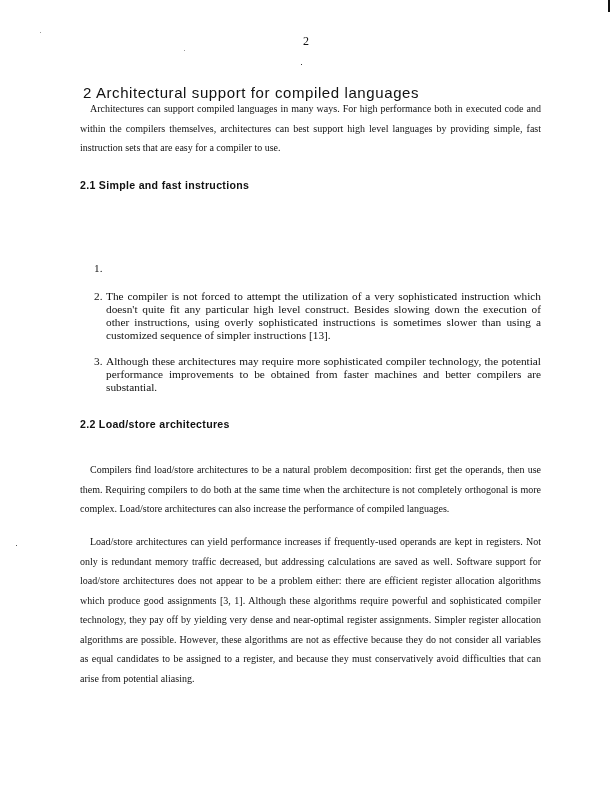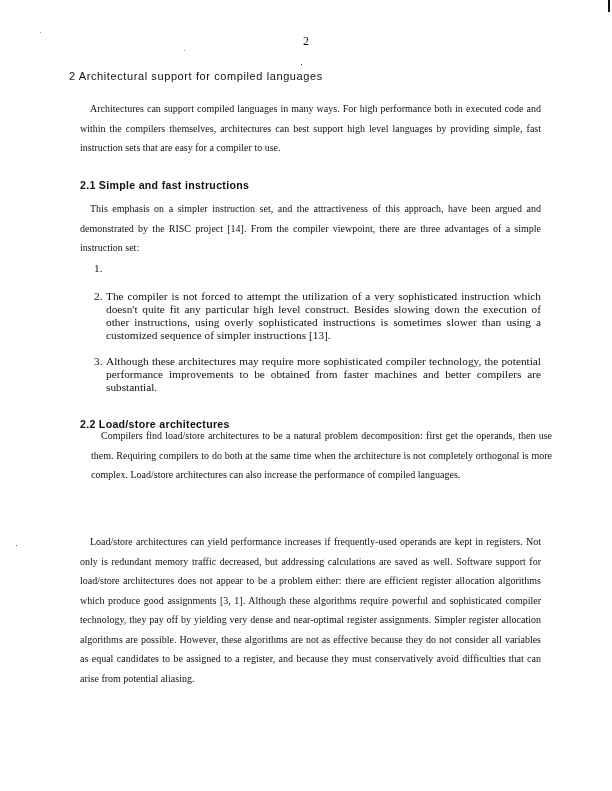--- a/index.html
+++ b/index.html
@@ -1,21 +1,21 @@
 <!DOCTYPE html>
 <html><head>
 <meta charset="utf-8">
 <style>
   html, body { margin: 0; padding: 0; background: #ffffff; }
   body { width: 612px; height: 791px; position: relative; overflow: hidden; color: #111; }
   .page { position: absolute; left: 0; top: 0; width: 612px; height: 791px; }
   .pnum { position: absolute; top: 34px; left: 0; width: 612px; text-align: center;
           font-family: "Liberation Serif", serif; font-size: 12px; }
   .h1 { position: absolute; left: 69px; top: 70px; font-family: "Liberation Sans", sans-serif;
-        font-size: 11px; letter-spacing: 0.6px; font-weight: normal; margin: 0; }
+        font-size: 15px; letter-spacing: 0.6px; font-weight: normal; margin: 14px; }
   .h2 { position: absolute; left: 80px; font-family: "Liberation Sans", sans-serif;
         font-size: 10.6px; font-weight: bold; letter-spacing: 0.3px; margin: 0; }
   .para { position: absolute; left: 80px; width: 461px; font-family: "Liberation Serif", serif;
           font-size: 10px; line-height: 19.5px; text-align: justify; text-indent: 10px; margin: 0; }
   .list { position: absolute; left: 96px; width: 445px; margin: 0; padding: 0; list-style: none;
           font-family: "Liberation Serif", serif; font-size: 11.3px; line-height: 13px; }
   .list li { position: relative; padding-left: 10px; text-align: justify; }
   .list li .num { position: absolute; left: -2px; top: 0; }
   .corner-mark { position: absolute; right: 2px; top: 0; width: 2px; height: 12px; background: #111; }
   .speck { position: absolute; width: 1px; height: 1px; background: #999; }
@@ -31,21 +31,20 @@
   <div class="speck" style="left:16px;top:545px;background:#555;"></div>
 
   <div class="pnum">2</div>
 
   <h1 class="h1">2 Architectural support for compiled languages</h1>
 
   <p class="para" style="top:99px;">Architectures can support compiled languages in many ways.  For high performance both in executed code and within the compilers themselves, architectures can best support high level languages by providing simple, fast instruction sets that are easy for a compiler to use.</p>
 
   <h2 class="h2" style="top:179px;">2.1 Simple and fast instructions</h2>
 
-  <p class="para" style="top:199px;">This emphasis on a simpler instruction set, and the attractiveness of this approach, have been argued and demonstrated by the RISC project [14].  From the compiler viewpoint, there are three advantages of a simple instruction set:</p>
 
   <ul class="list" style="top:262px;">
     <li>
       <span class="num">1.</span>
     </li>
   </ul>
   <ul class="list" style="top:290px;">
     <li>
       <span class="num">2.</span>
       <span>The compiler is not forced to attempt the utilization of a very sophisticated instruction which doesn't quite fit any particular high level construct. Besides slowing down the execution of other instructions, using overly sophisticated instructions is sometimes slower than using a customized sequence of simpler instructions [13].</span>
@@ -53,15 +52,15 @@
   </ul>
   <ul class="list" style="top:355px;">
     <li>
       <span class="num">3.</span>
       <span>Although these architectures may require more sophisticated compiler technology, the potential performance improvements to be obtained from faster machines and better compilers are substantial.</span>
     </li>
   </ul>
 
   <h2 class="h2" style="top:418px;">2.2 Load/store architectures</h2>
 
-  <p class="para" style="top:426px;margin-left:11px;">Compilers find load/store architectures to be a natural problem decomposition: first get the operands, then use them.  Requiring compilers to do both at the same time when the architecture is not completely orthogonal is more complex. Load/store architectures can also increase the performance of compiled languages.</p>
+  <p class="para" style="top:460px;">Compilers find load/store architectures to be a natural problem decomposition: first get the operands, then use them.  Requiring compilers to do both at the same time when the architecture is not completely orthogonal is more complex. Load/store architectures can also increase the performance of compiled languages.</p>
   <p class="para" style="top:532px;">Load/store architectures can yield performance increases if frequently-used operands are kept in registers. Not only is redundant memory traffic decreased, but addressing calculations are saved as well.  Software support for load/store architectures does not appear to be a problem either: there are efficient register allocation algorithms which produce good assignments [3, 1]. Although these algorithms require powerful and sophisticated compiler technology, they pay off by yielding very dense and near-optimal register assignments. Simpler register allocation algorithms are possible. However, these algorithms are not as effective because they do not consider all variables as equal candidates to be assigned to a register, and because they must conservatively avoid difficulties that can arise from potential aliasing.</p>
 </div>
 
 </body></html>

